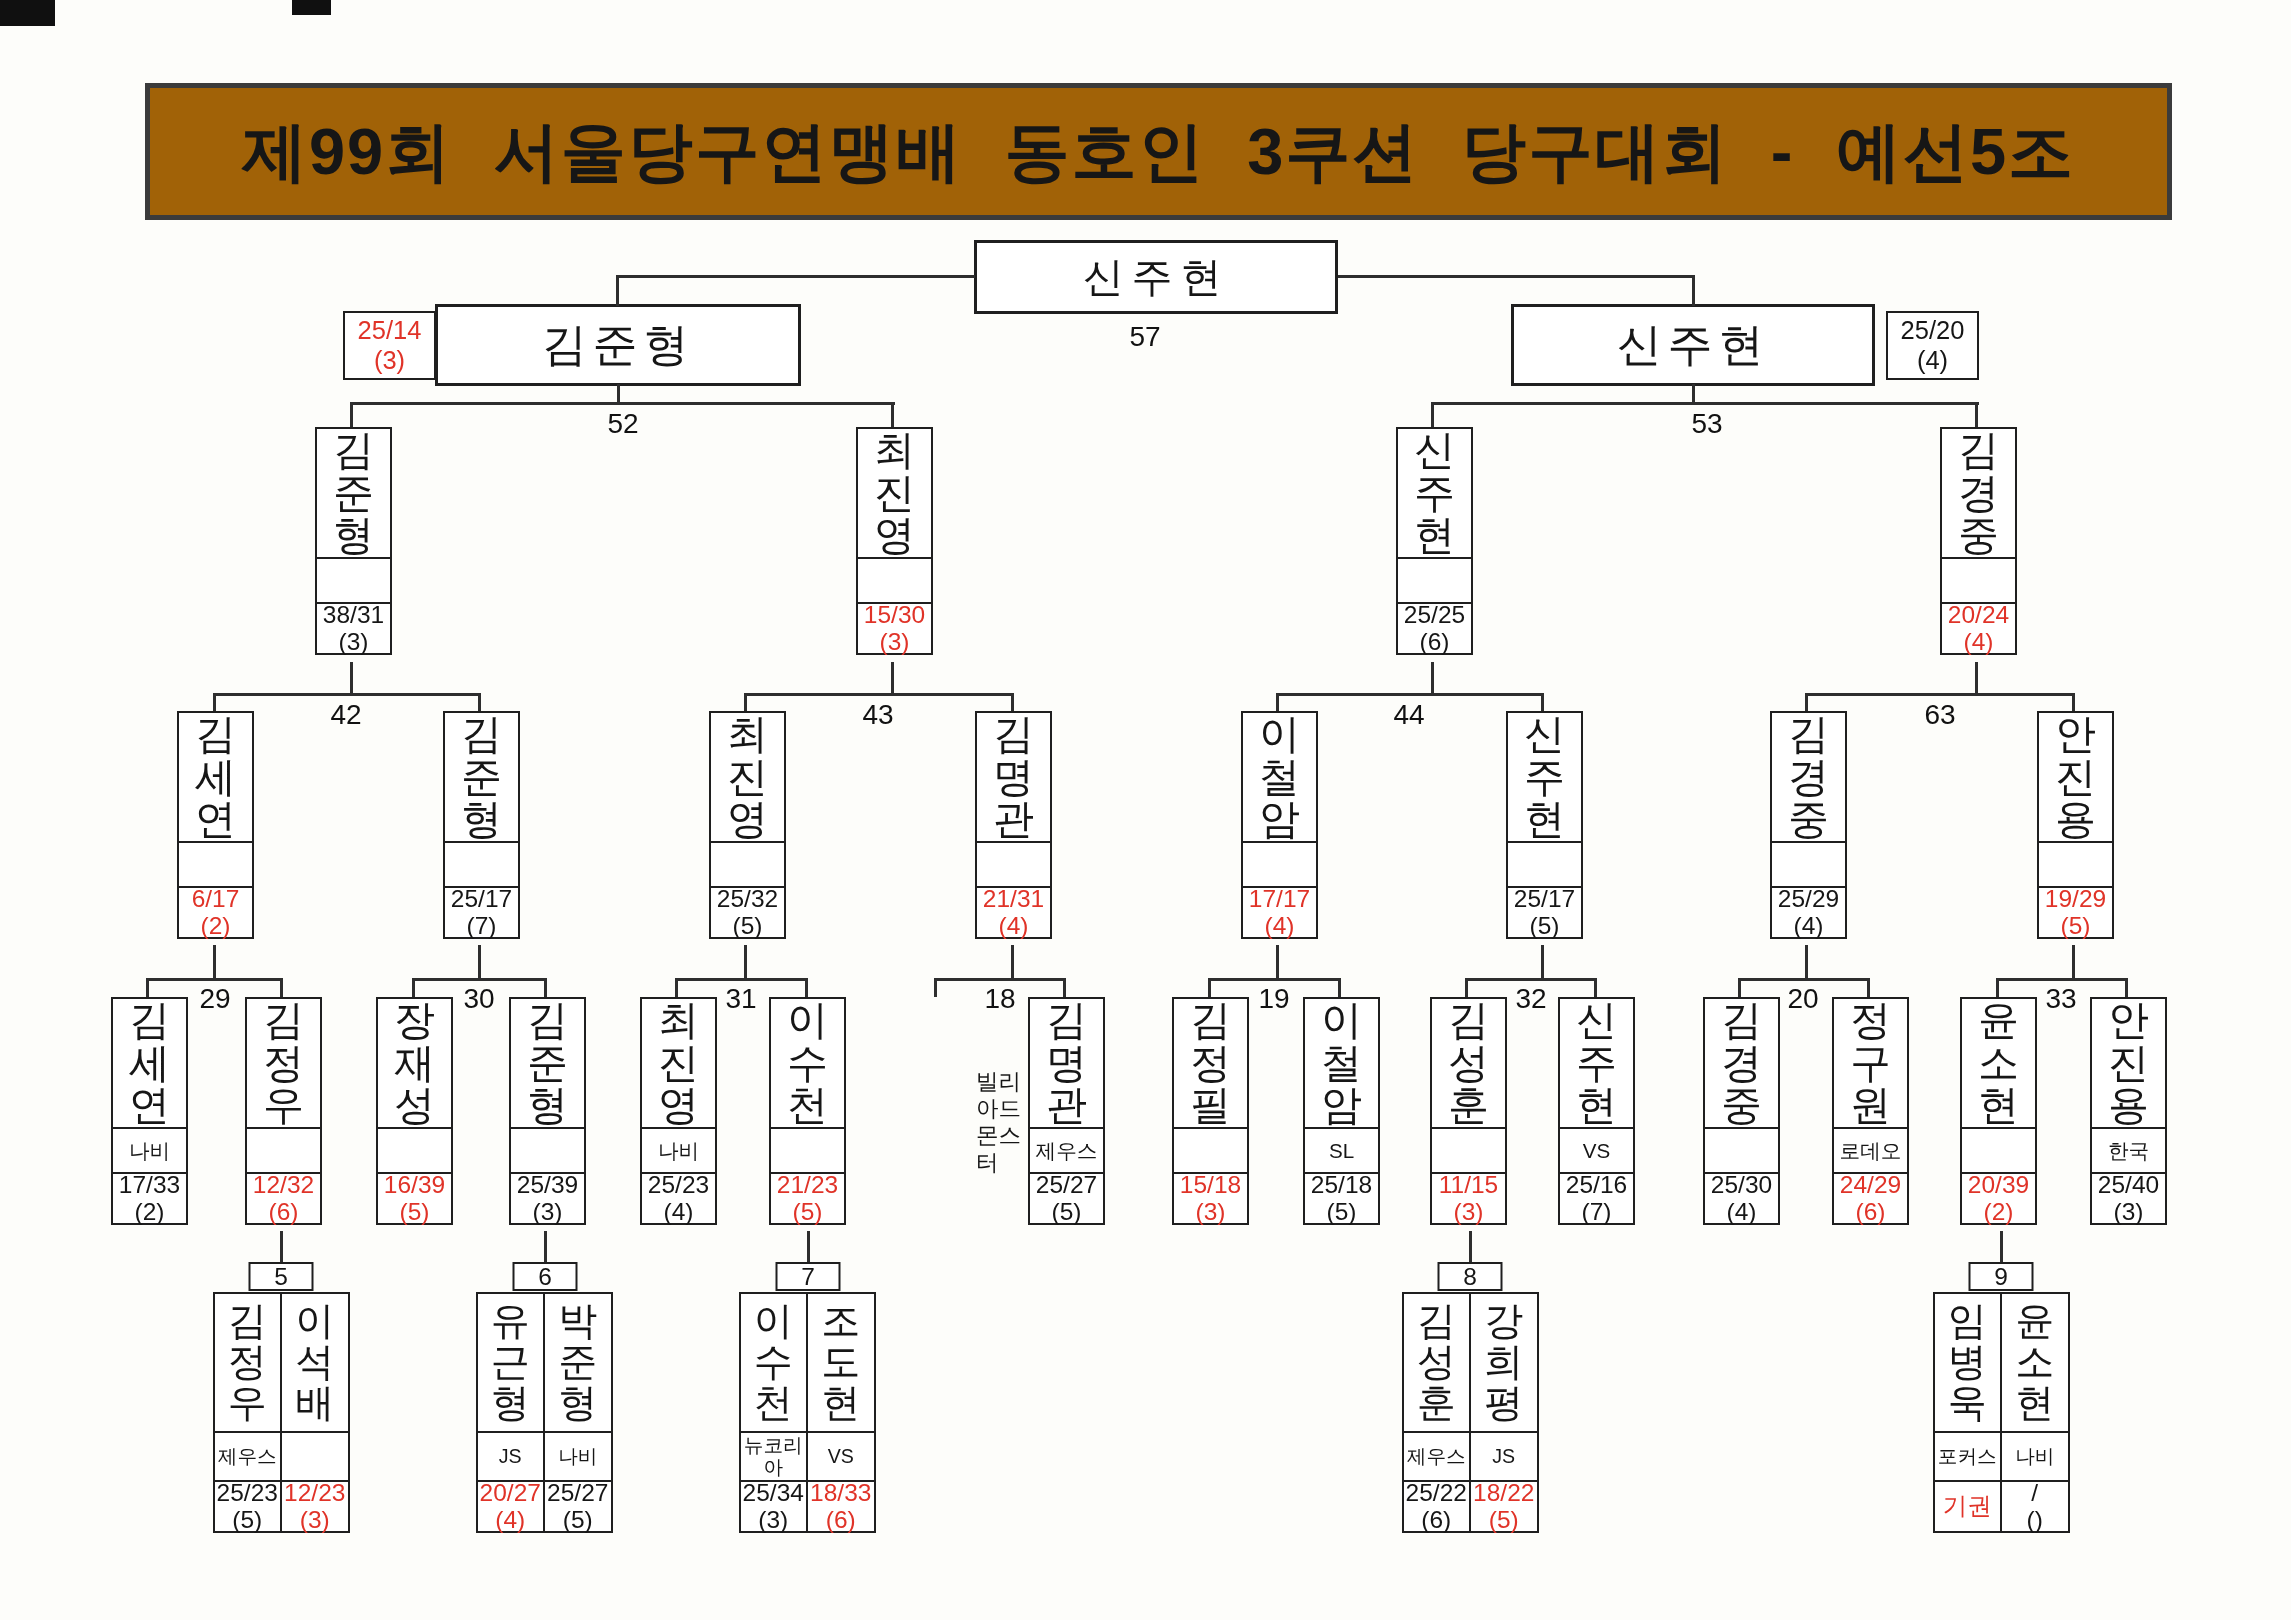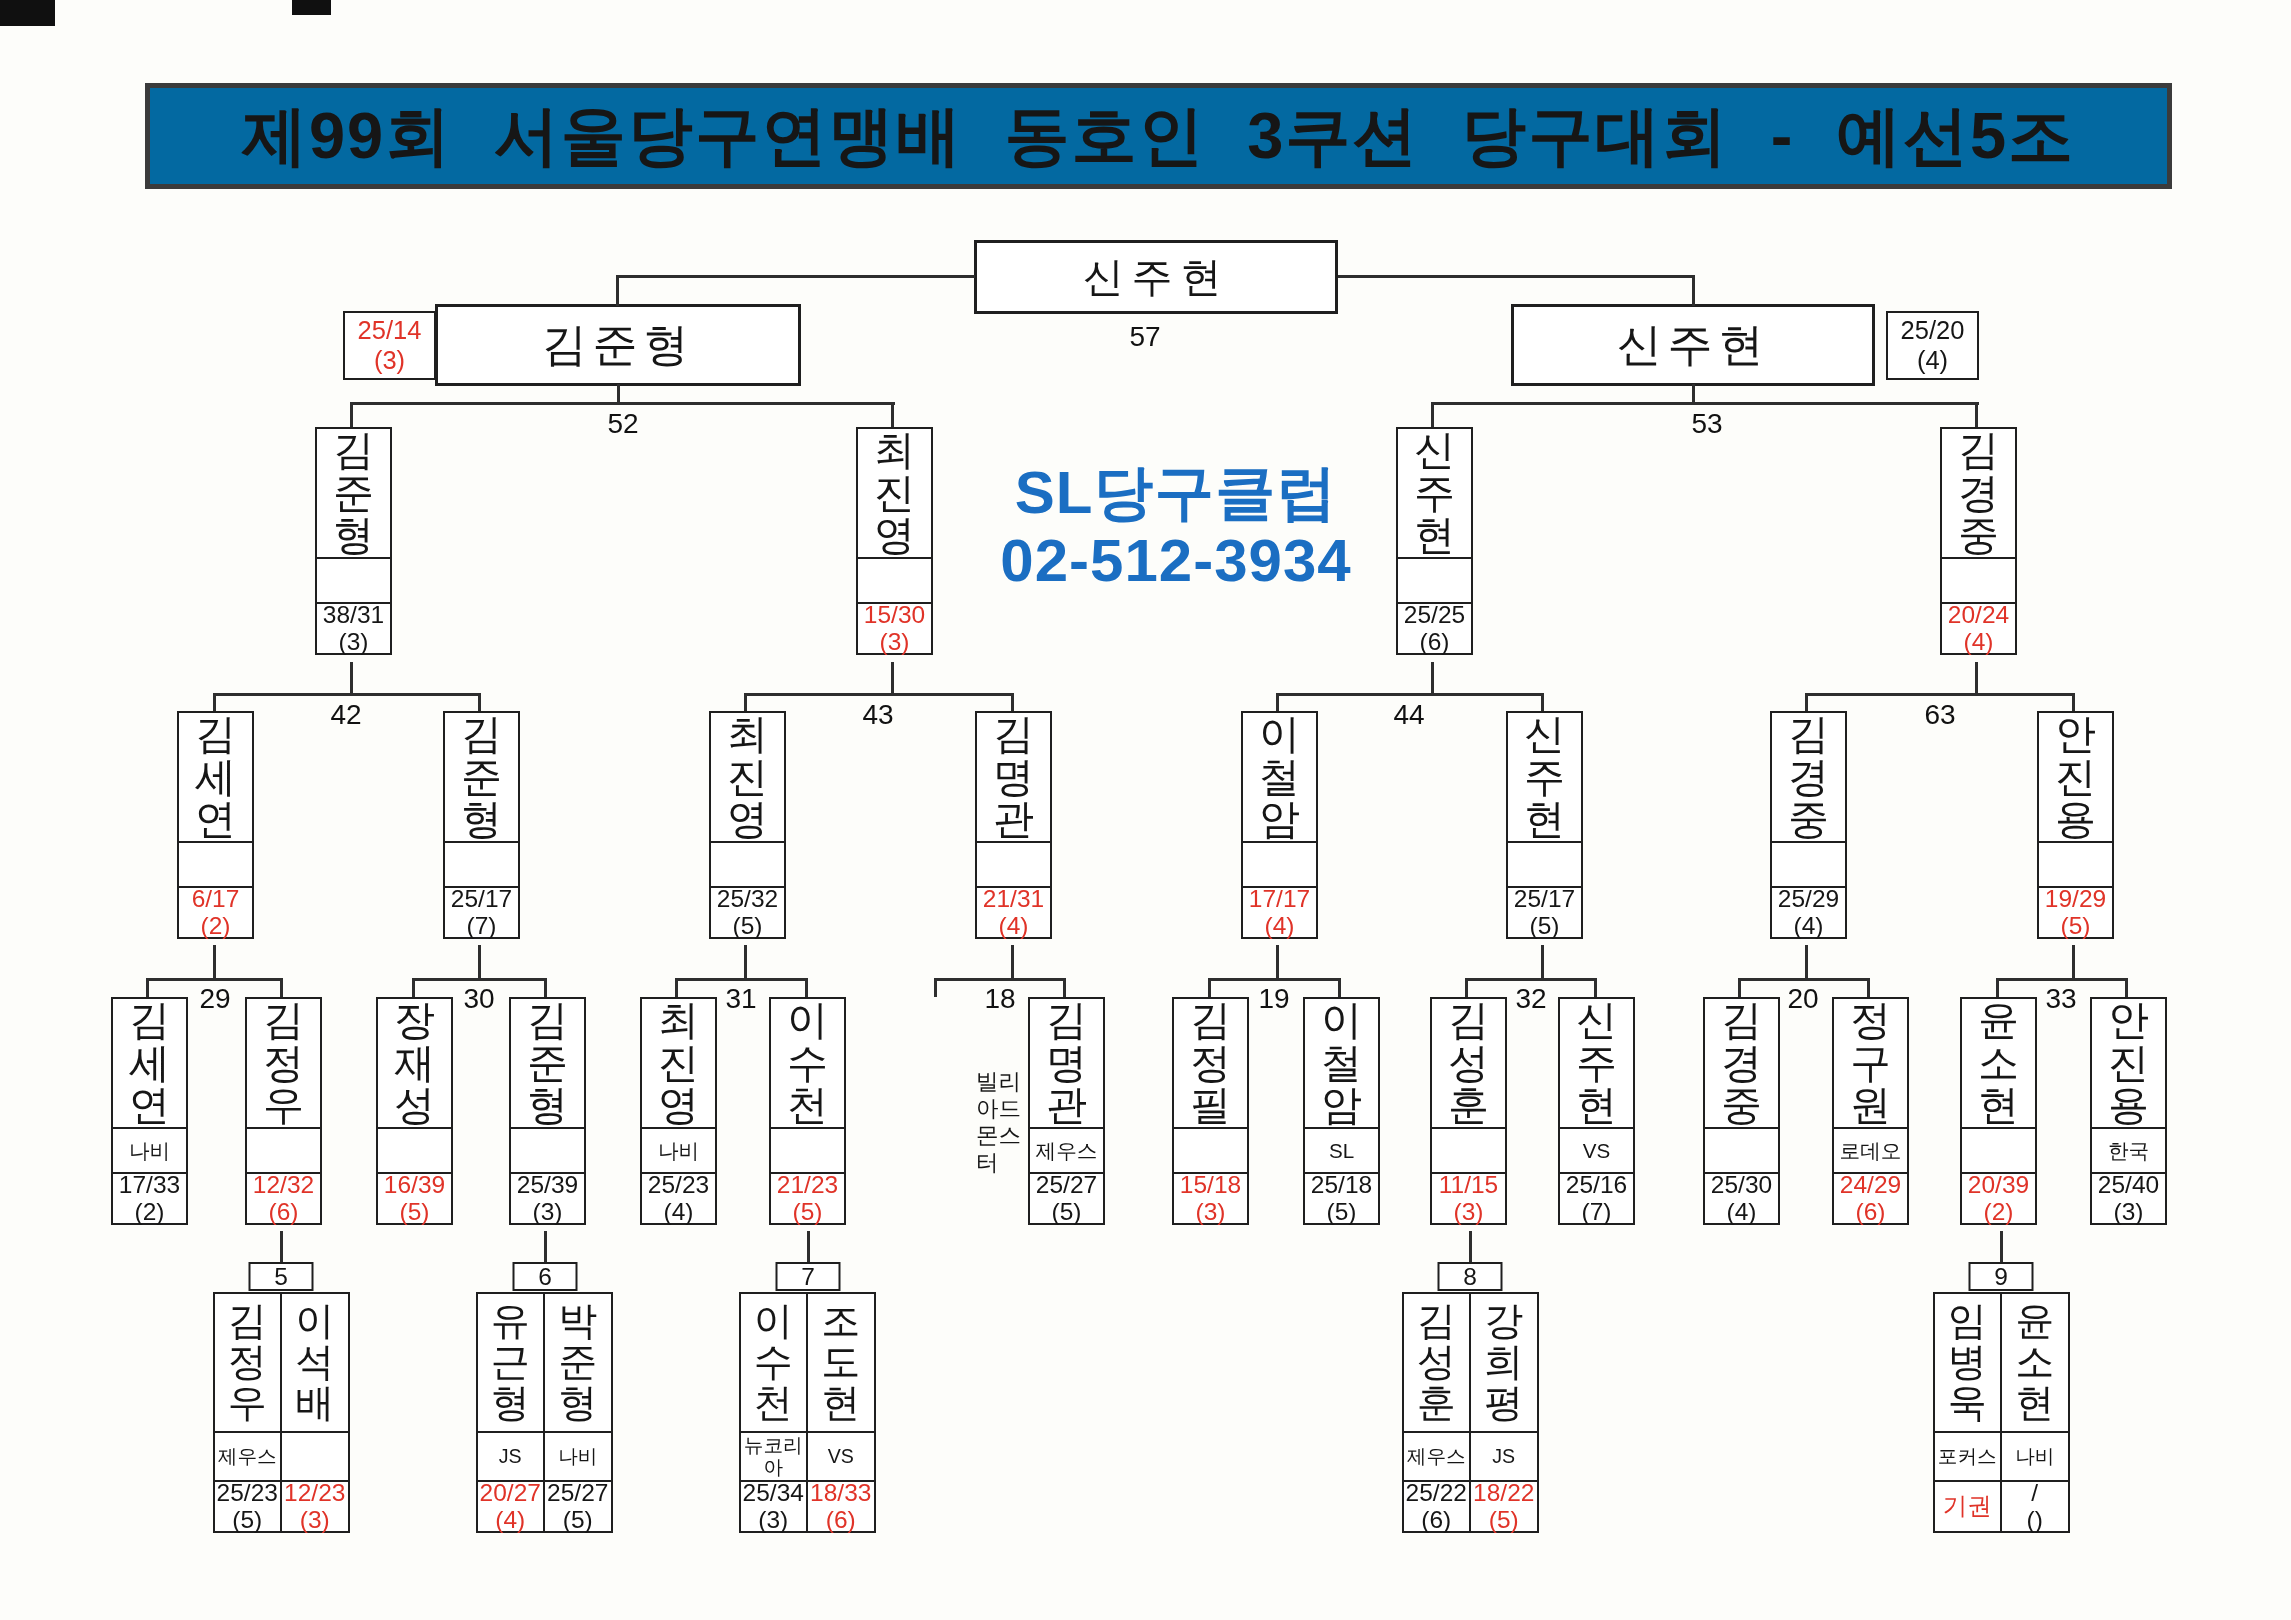--- a/index.html
+++ b/index.html
@@ -1,21 +1,21 @@
 <!DOCTYPE html>
 <html><head>
 <meta charset="utf-8">
 <style>
   html,body{margin:0;padding:0;background:#9a9a9a}
   .page{position:relative;width:2292px;height:1620px;background:#fdfdfa;
         font-family:"Liberation Sans","DejaVu Sans",sans-serif;color:#161616;overflow:hidden}
 
   
-  .title{position:absolute;left:145px;top:83px;width:2027px;height:106px;box-sizing:border-box;
-         border:5.9px solid #3b3b3b;background:#0369a1;display:flex;align-items:center;justify-content:center;
+  .title{position:absolute;left:145px;top:83px;width:2027px;height:137px;box-sizing:border-box;
+         border:5.9px solid #3b3b3b;background:#a16207;display:flex;align-items:center;justify-content:center;
          font-size:65px;font-weight:bold;letter-spacing:2px;word-spacing:21.6px;white-space:nowrap}
 
   
   .sponsor{position:absolute;left:923px;top:459px;width:506px;text-align:center;font-weight:bold;
            font-size:60px;line-height:1.14;letter-spacing:1px;color:#1b6ec2}
 
   
   .champ{position:absolute;left:974px;top:240px;width:364px;height:74px;box-sizing:border-box;
          border:3.9px solid #1f1f1f;background:#fff;display:flex;align-items:center;justify-content:center;
          font-size:41px;letter-spacing:7.8px}
@@ -66,24 +66,20 @@
 </head>
 <body>
 
 <div class="page">
 
   <div class="art" style="left:0;top:0;width:55px;height:25.5px"></div>
   <div class="art" style="left:292px;top:0;width:39px;height:14.7px"></div>
 
   <div class="title">제99회 서울당구연맹배 동호인 3쿠션 당구대회 - 예선5조</div>
 
-  <div class="sponsor">
-    <div>SL당구클럽</div>
-    <div>02-512-3934</div>
-  </div>
 
   <div class="champ">신주현</div>
   <div class="mn" style="left:1145px;top:321px">57</div>
 
   <div class="fscore lose" style="left:343px;top:311px">
     <span>25/14</span>
     <span>(3)</span>
   </div>
   <div class="fname" style="left:435px;top:304px">김준형</div>
 

